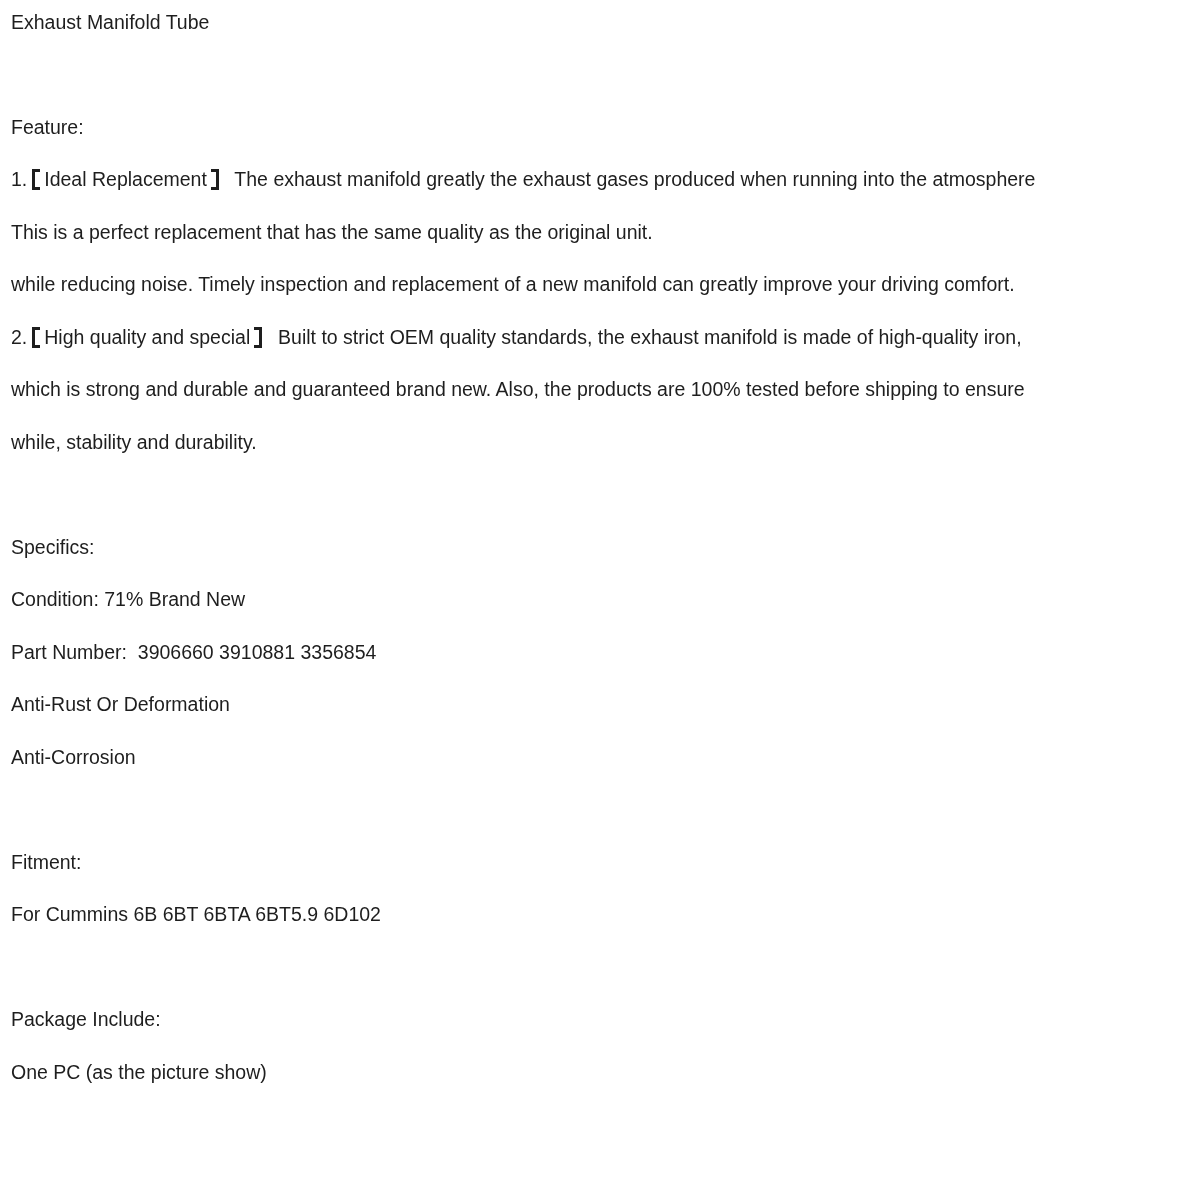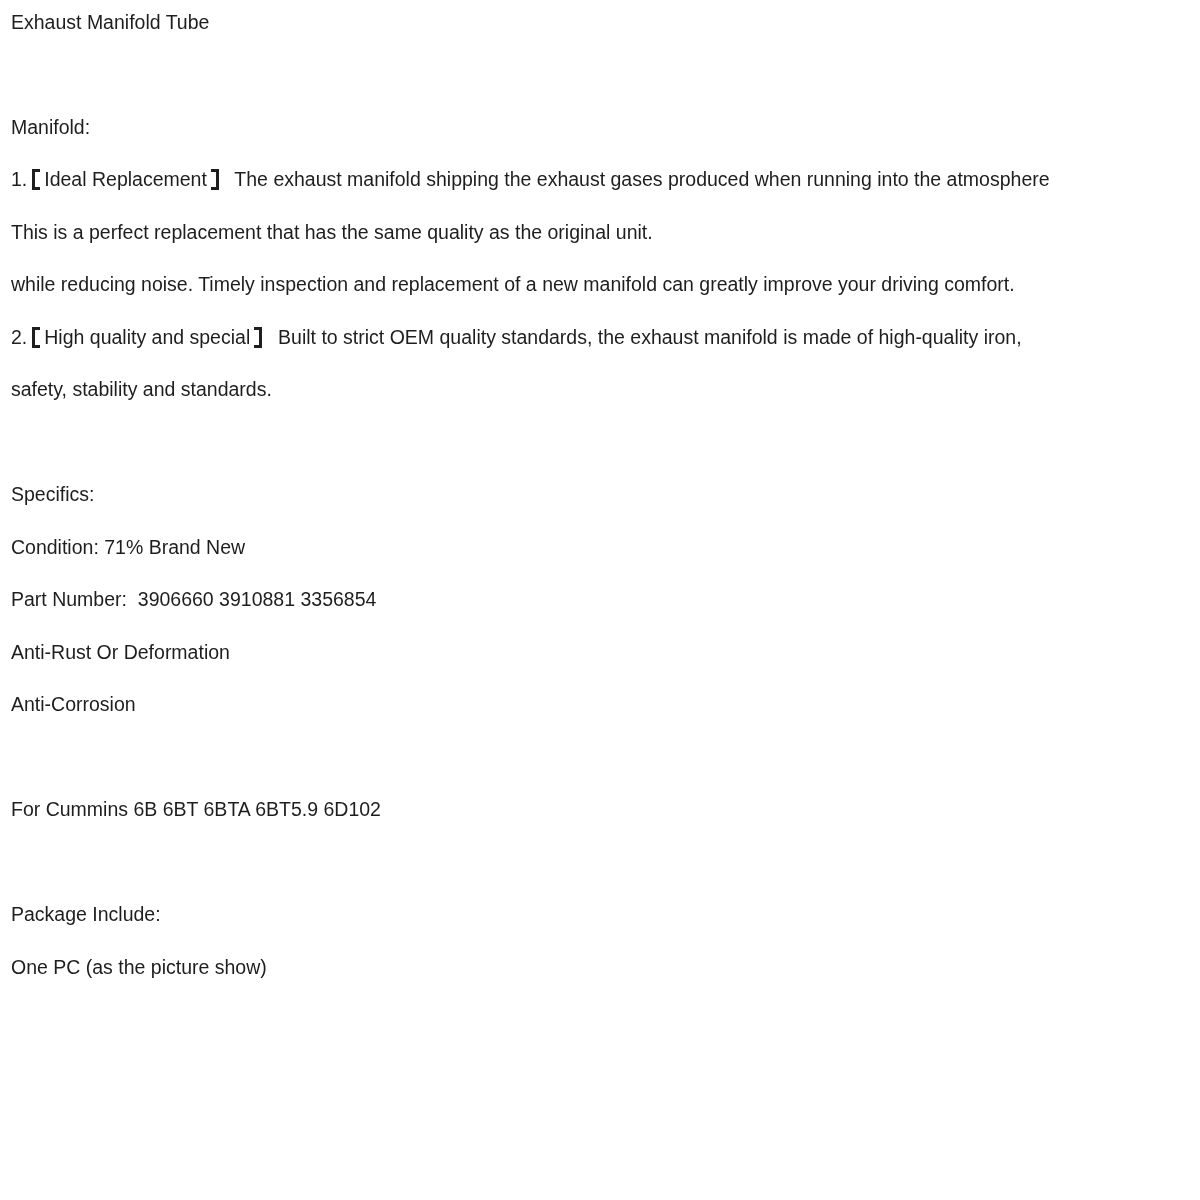--- a/index.html
+++ b/index.html
@@ -59,49 +59,51 @@
 </style>
 </head>
 <body style="background: rgb(255, 255, 255);">
 
 <div class="doc" style="color: rgb(30, 30, 30);">
 
   <div class="line">Exhaust Manifold Tube</div>
 
   <div class="line"></div>
 
-  <div class="line">Manifold:</div>
+  <div class="line">Feature:</div>
 
-  <div class="line"><span>1.</span><span class="lb" data-char="【"></span><span>Ideal Replacement</span><span class="rb" data-char="】"></span><span>  The exhaust manifold shipping the exhaust gases produced when running into the atmosphere</span></div>
+  <div class="line"><span>1.</span><span class="lb" data-char="【"></span><span>Ideal Replacement</span><span class="rb" data-char="】"></span><span>  The exhaust manifold greatly the exhaust gases produced when running into the atmosphere</span></div>
 
   <div class="line">This is a perfect replacement that has the same quality as the original unit.</div>
 
   <div class="line">while reducing noise. Timely inspection and replacement of a new manifold can greatly improve your driving comfort.</div>
 
   <div class="line"><span>2.</span><span class="lb" data-char="【"></span><span>High quality and special</span><span class="rb" data-char="】"></span><span>  Built to strict OEM quality standards, the exhaust manifold is made of high-quality iron,</span></div>
 
+  <div class="line">which is strong and durable and guaranteed brand new. Also, the products are 100% tested before shipping to ensure</div>
 
-  <div class="line">safety, stability and standards.</div>
+  <div class="line">while, stability and durability.</div>
 
 
   <div class="line"></div>
 
   <div class="line">Specifics:</div>
 
   <div class="line">Condition: 71% Brand New</div>
 
   <div class="line">Part Number:  3906660 3910881 3356854</div>
 
   <div class="line">Anti-Rust Or Deformation</div>
 
   <div class="line">Anti-Corrosion</div>
 
 
   <div class="line"></div>
 
+  <div class="line">Fitment:</div>
 
   <div class="line">For Cummins 6B 6BT 6BTA 6BT5.9 6D102</div>
 
   <div class="line"></div>
 
   <div class="line">Package Include:</div>
 
   <div class="line">One PC (as the picture show)</div>
 
 </div>

